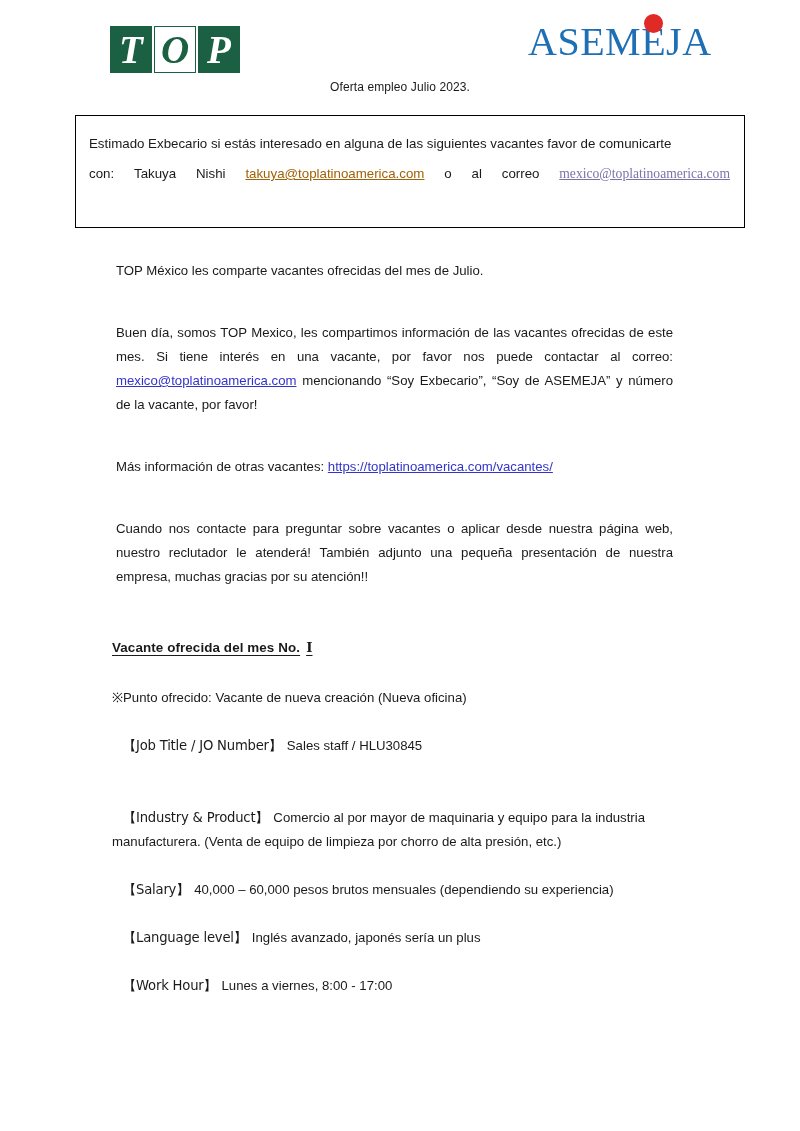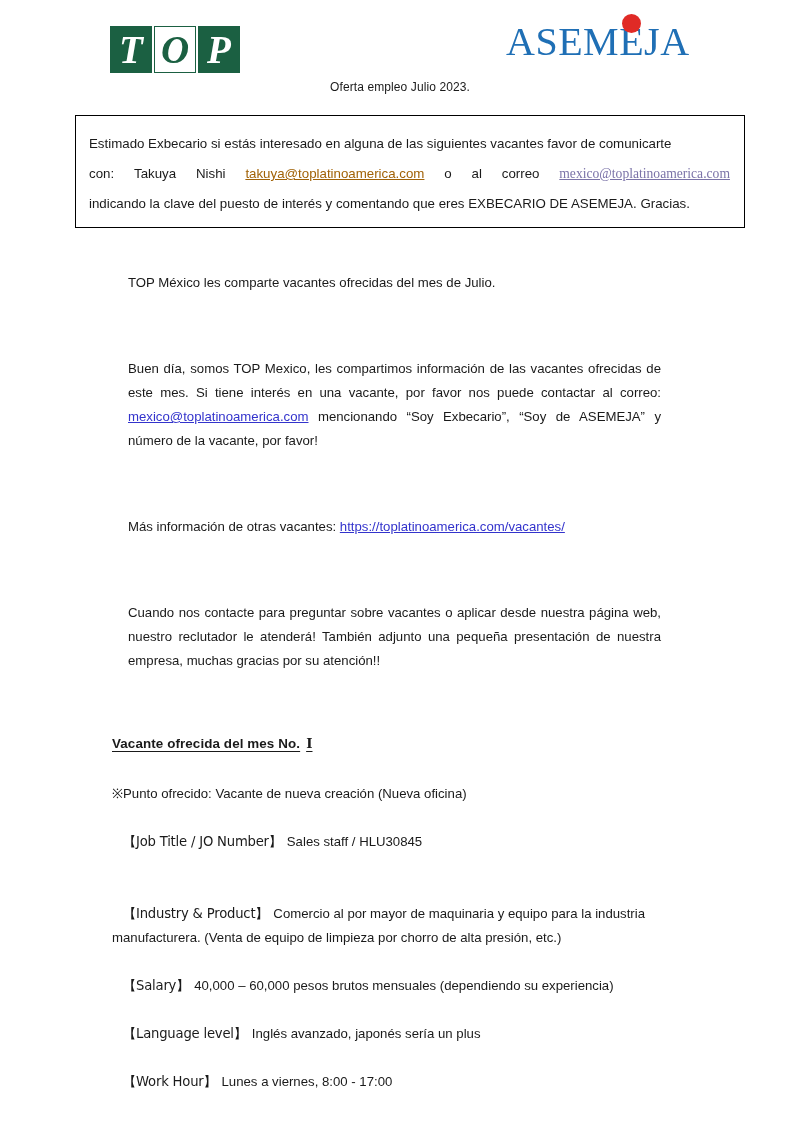--- a/index.html
+++ b/index.html
@@ -56,21 +56,21 @@
   }
   .top-logo .tile.hollow {
     background: #ffffff;
     color: #1b6042;
     border: 1.5px solid #1b6042;
     box-sizing: border-box;
   }
 
   .asemeja-logo {
     position: absolute;
-    left: 506px;
+    left: 528px;
     top: 22px;
     height: 56px;
   }
   .asemeja-logo .word {
     font-family: "Liberation Serif", "DejaVu Serif", serif;
     font-size: 40px;
     letter-spacing: 0.5px;
     color: #1f6fb5;
     line-height: 1;
     white-space: nowrap;
@@ -140,21 +140,21 @@
   .content {
     position: absolute;
     left: 112px;
     top: 255px;
     width: 565px;
     font-size: 13.2px;
     color: #1a1a1a;
   }
 
   .para {
-    margin: 16px;
+    margin: 4px;
     line-height: 24px;
   }
   .para.justify {
     text-align: justify;
     text-align-last: left;
   }
 
   .gap-sm  { height: 24px; }
   .gap-md  { height: 30px; }
   .gap-lg  { height: 46px; }
@@ -221,21 +221,20 @@
       <span>con:</span>
       <span>Takuya</span>
       <span>Nishi</span>
       <span class="mail-blue">takuya@toplatinoamerica.com</span>
       <span>o</span>
       <span>al</span>
       <span>correo</span>
       <span class="mail-serif">mexico@toplatinoamerica.com</span>
     </div>
 
-    <div class="notice-line">indicando la clave del puesto de interés y comentando que eres EXBECARIO DE ASEMEJA. Gracias.</div>
   </div>
 
   <div class="content">
 
     <p class="para">TOP México les comparte vacantes ofrecidas del mes de Julio.</p>
 
     <div class="gap-md"></div>
 
     <p class="para justify"><span>Buen día, somos TOP Mexico, les compartimos información de las vacantes ofrecidas de este mes. Si tiene interés en una vacante, por favor nos puede contactar al correo: </span><span class="link-url">mexico@toplatinoamerica.com</span><span> mencionando “Soy Exbecario”, “Soy de ASEMEJA” y número de la vacante, por favor!</span></p>
 

